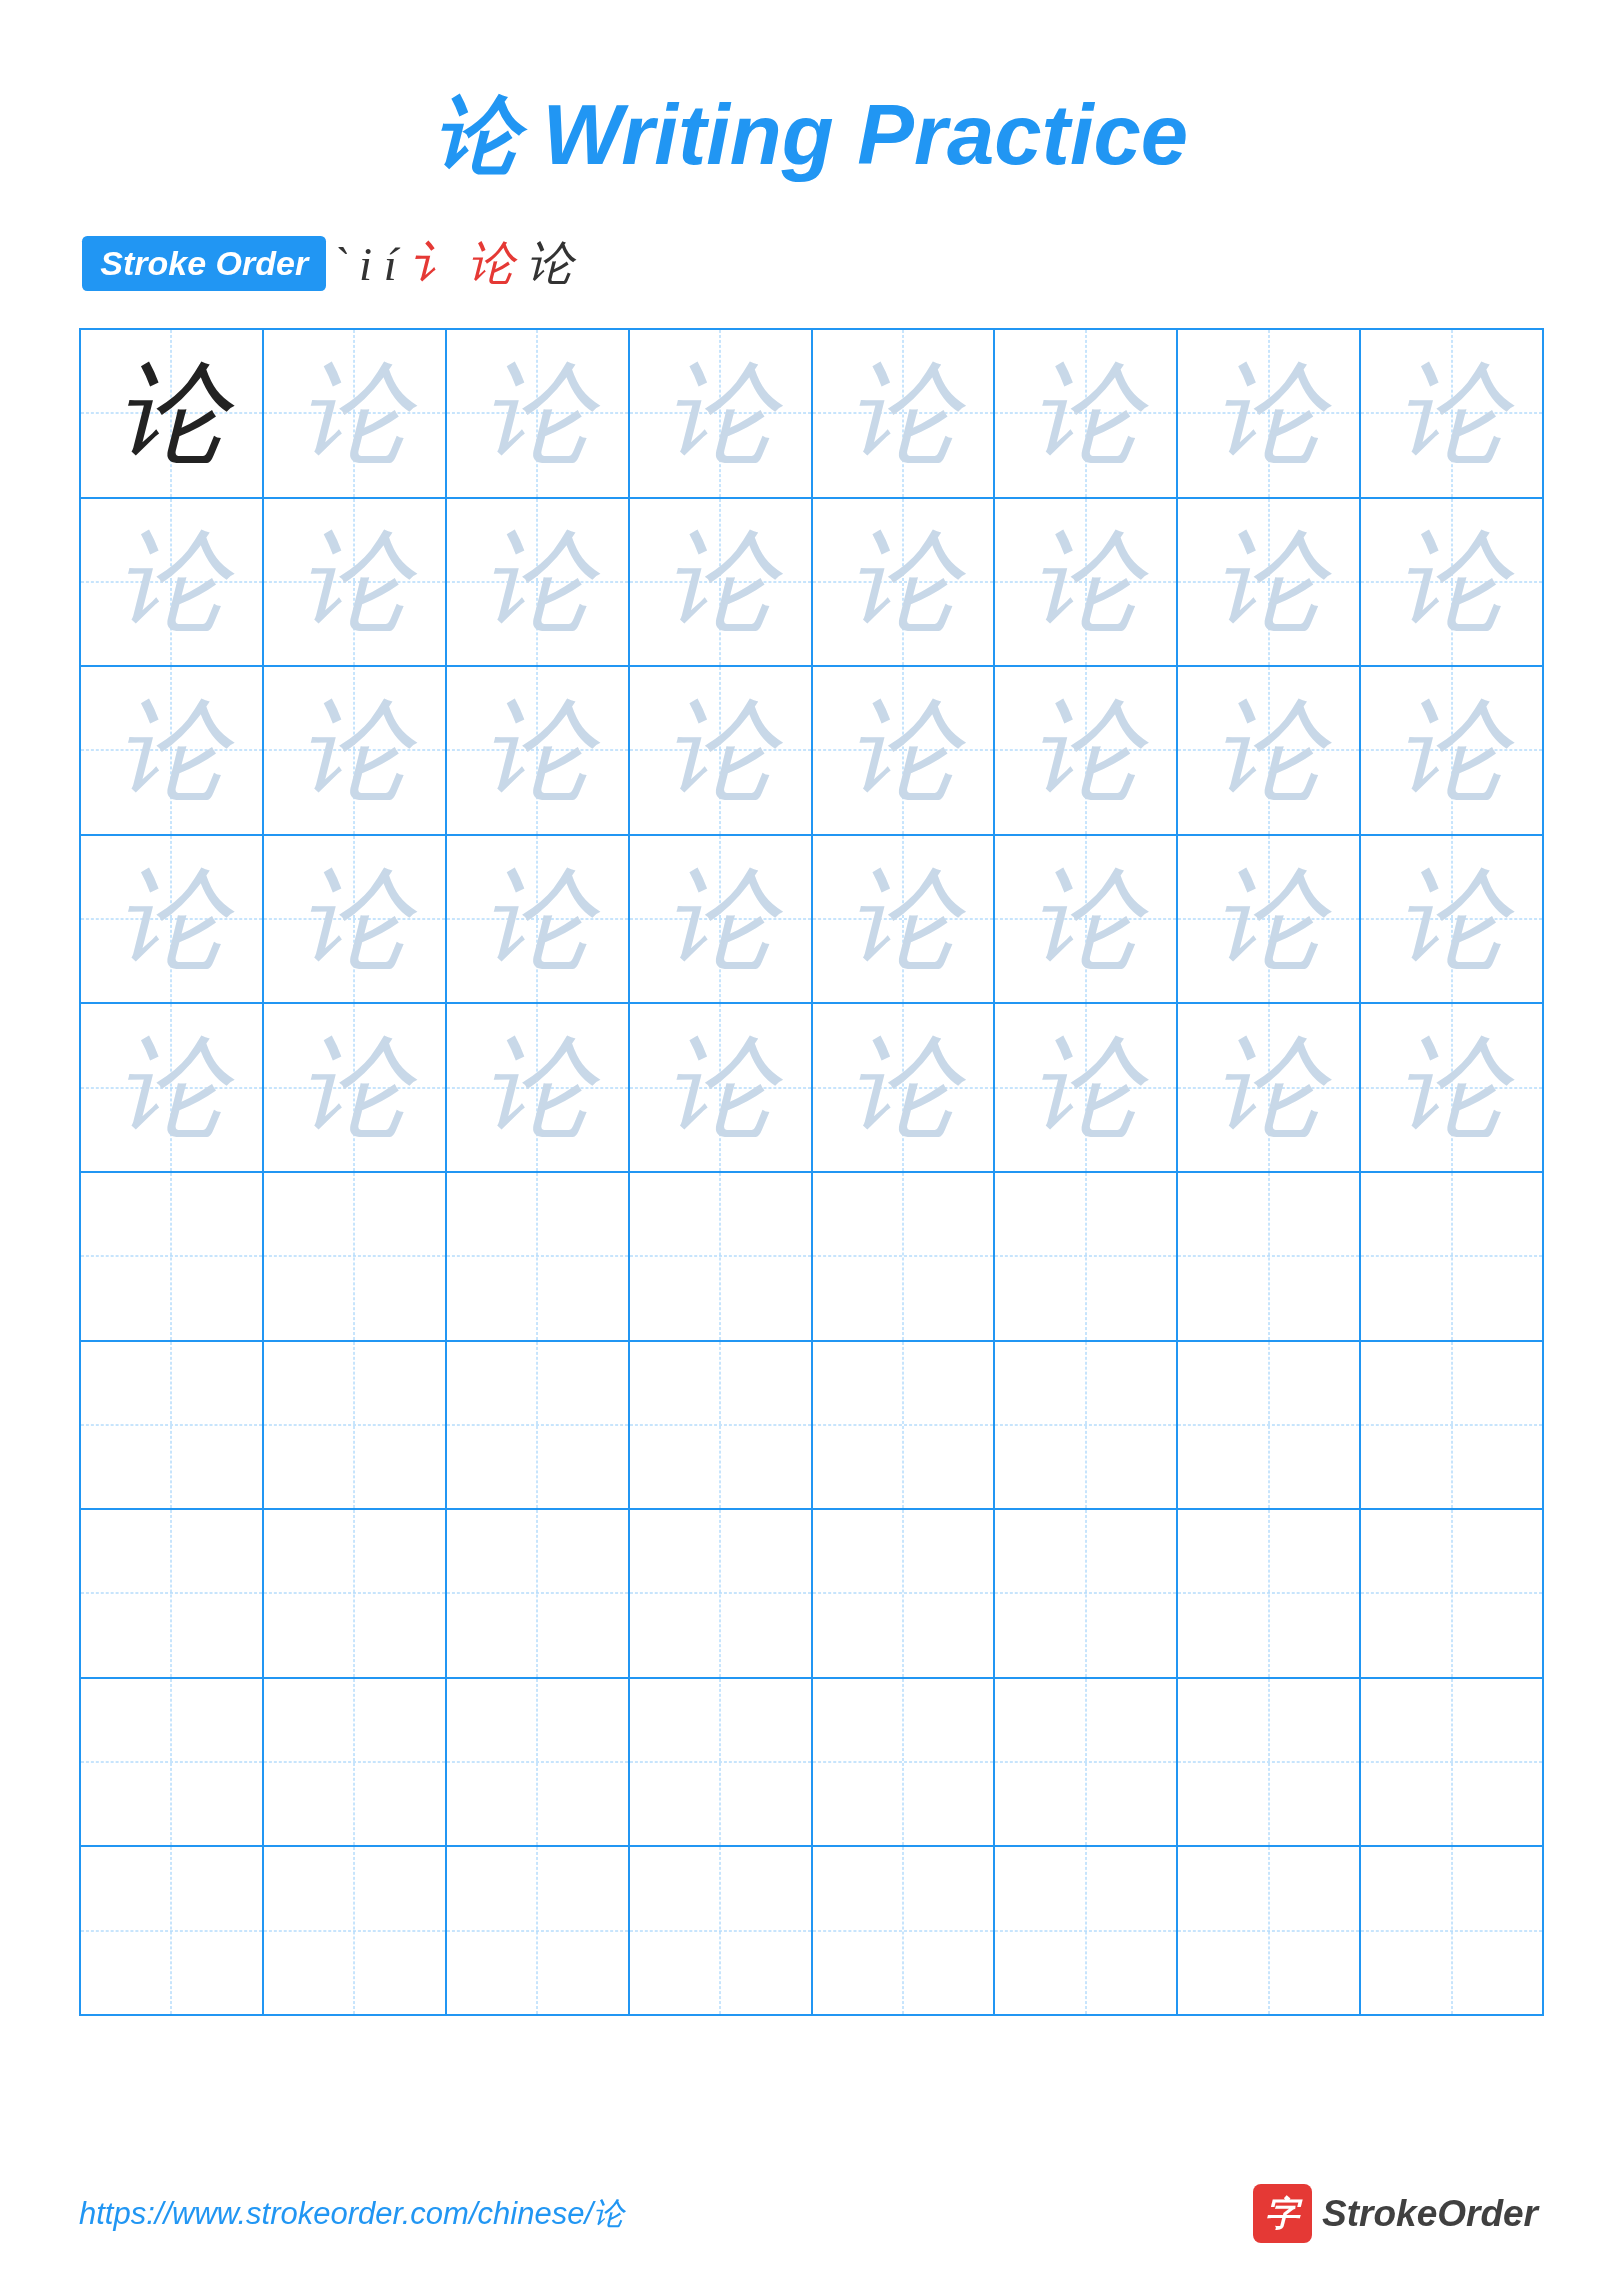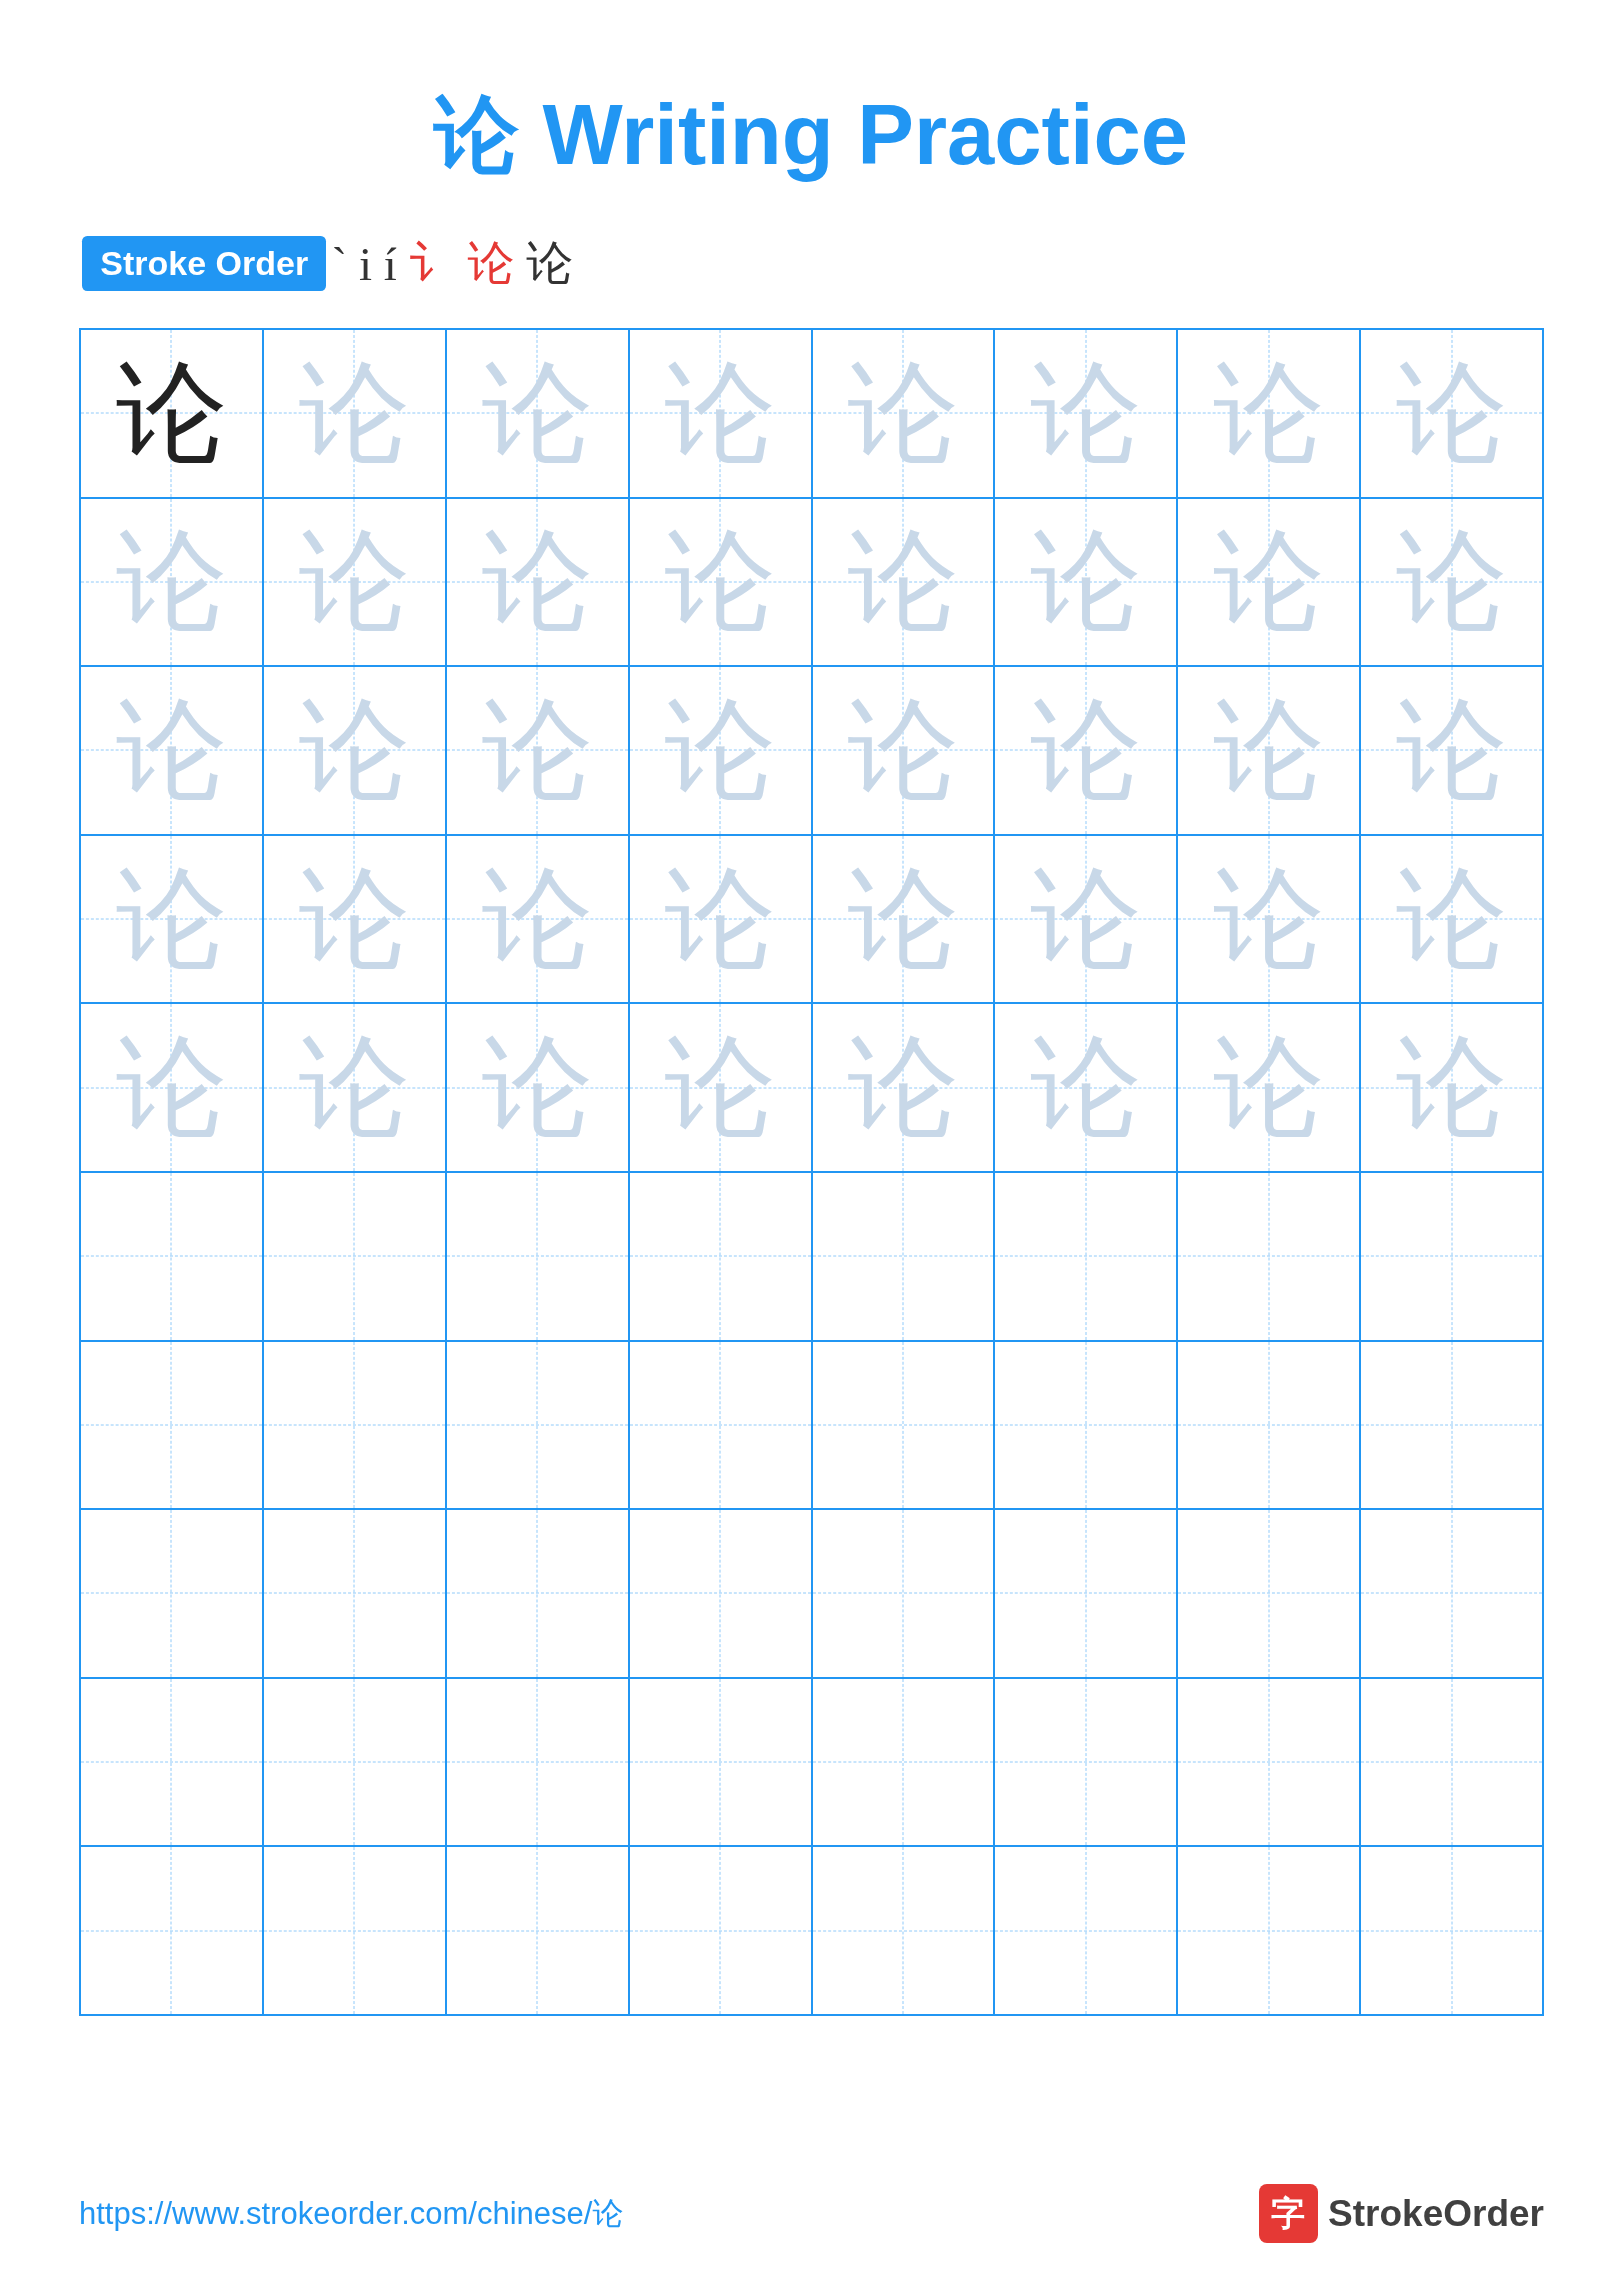--- a/index.html
+++ b/index.html
@@ -12,20 +12,21 @@
       position: relative;
       overflow: hidden;
     }
 
     .page {
       width: 1622px;
       height: 2295px;
       background: #fff;
       position: relative;
       padding: 52px 79px;
+      font-style: italic;
     }
 
     .title {
       text-align: center;
       font-size: 85px;
       color: #2196F3;
       font-weight: bold;
       font-family: 'Arial', sans-serif;
       margin-bottom: 39px;
       margin-top: 26px;
@@ -122,21 +123,21 @@
 
     .cell-char.light {
       color: #c8d8e8;
     }
 
     
     .footer {
       position: absolute;
       bottom: 52px;
       left: 79px;
-      right: 78px;
+      right: 84px;
       display: flex;
       align-items: center;
       justify-content: space-between;
     }
 
     .footer-url {
       font-size: 31px;
       color: #2196F3;
       font-family: Arial, sans-serif;
     }

